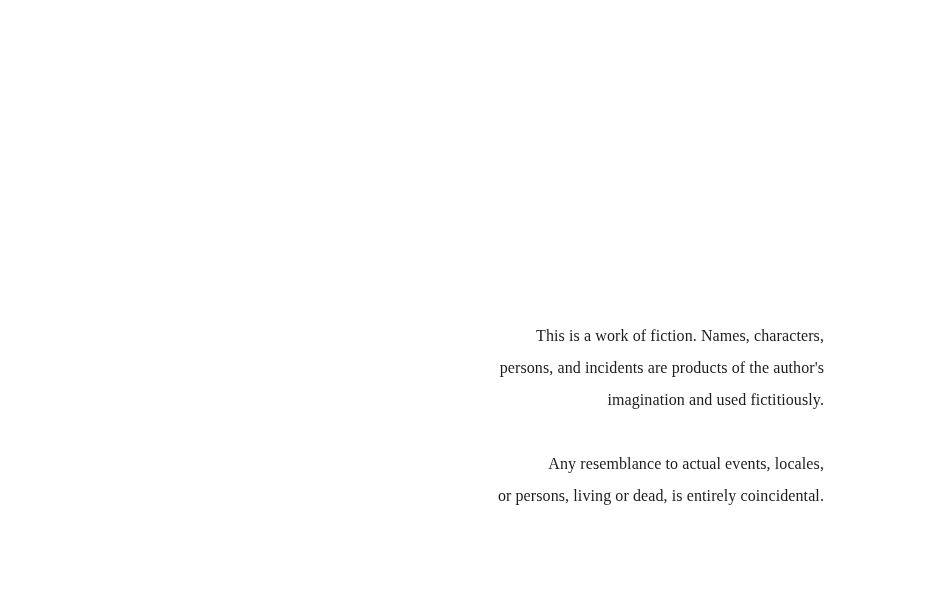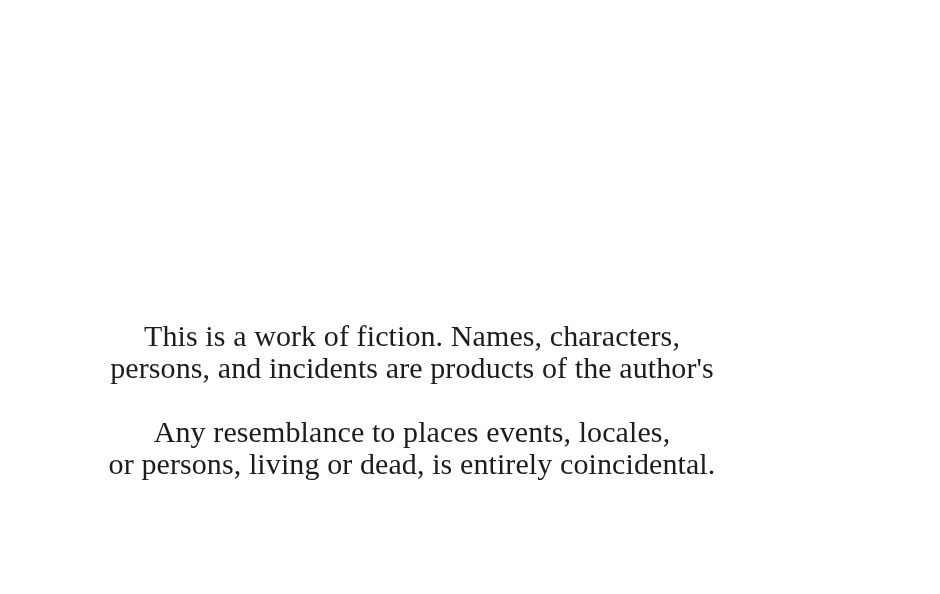--- a/index.html
+++ b/index.html
@@ -20,23 +20,23 @@
     left: 0;
     width: 940px;
     height: 594px;
     background: #ffffff;
   }
   .disclaimer-block {
     position: absolute;
     top: 320px;
     left: 0;
     width: 824px;
-    text-align: center;
+    text-align: right;
     color: #1c1c1c;
-    font-size: 30px;
+    font-size: 16px;
     line-height: 32px;
     letter-spacing: 0.1px;
   }
   .disclaimer-paragraph {
     margin: 0;
   }
   .disclaimer-paragraph + .disclaimer-paragraph {
     margin-top: 32px;
   }
   .disclaimer-line {
@@ -44,19 +44,20 @@
   }
 </style>
 </head>
 <body>
 
 <div class="page">
   <div class="disclaimer-block">
     <p class="disclaimer-paragraph">
       <span class="disclaimer-line">This is a work of fiction. Names, characters,</span><br>
       <span class="disclaimer-line">persons, and incidents are products of the author's</span><br>
+      <span class="disclaimer-line">imagination and used fictitiously.</span>
     </p>
     <p class="disclaimer-paragraph">
-      <span class="disclaimer-line">Any resemblance to places events, locales,</span><br>
+      <span class="disclaimer-line">Any resemblance to actual events, locales,</span><br>
       <span class="disclaimer-line">or persons, living or dead, is entirely coincidental.</span>
     </p>
   </div>
 </div>
 
 </body></html>

